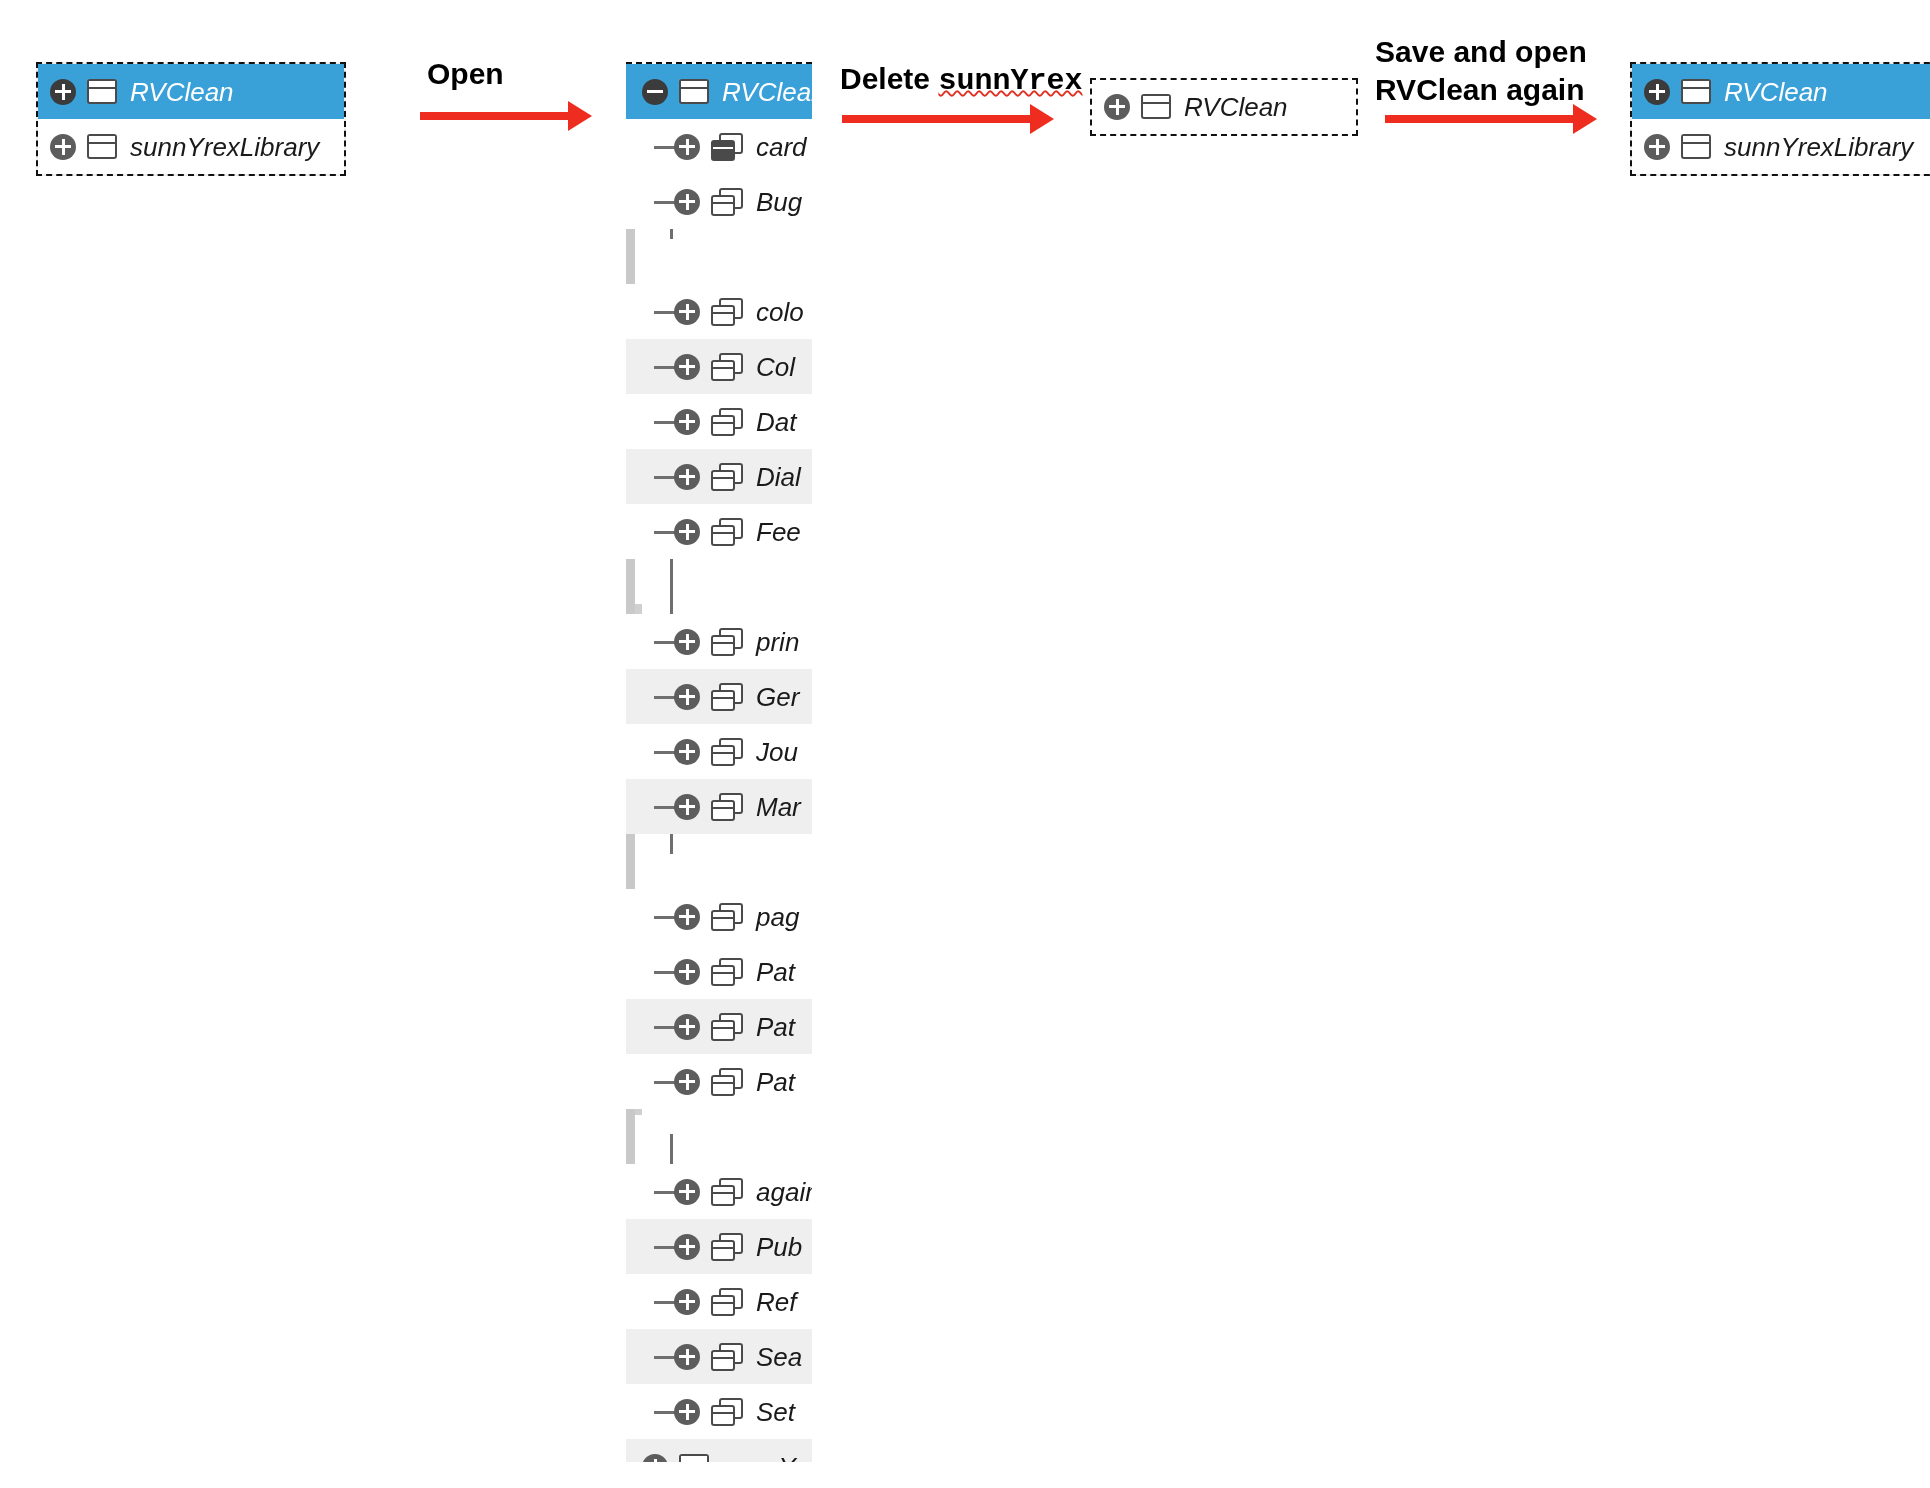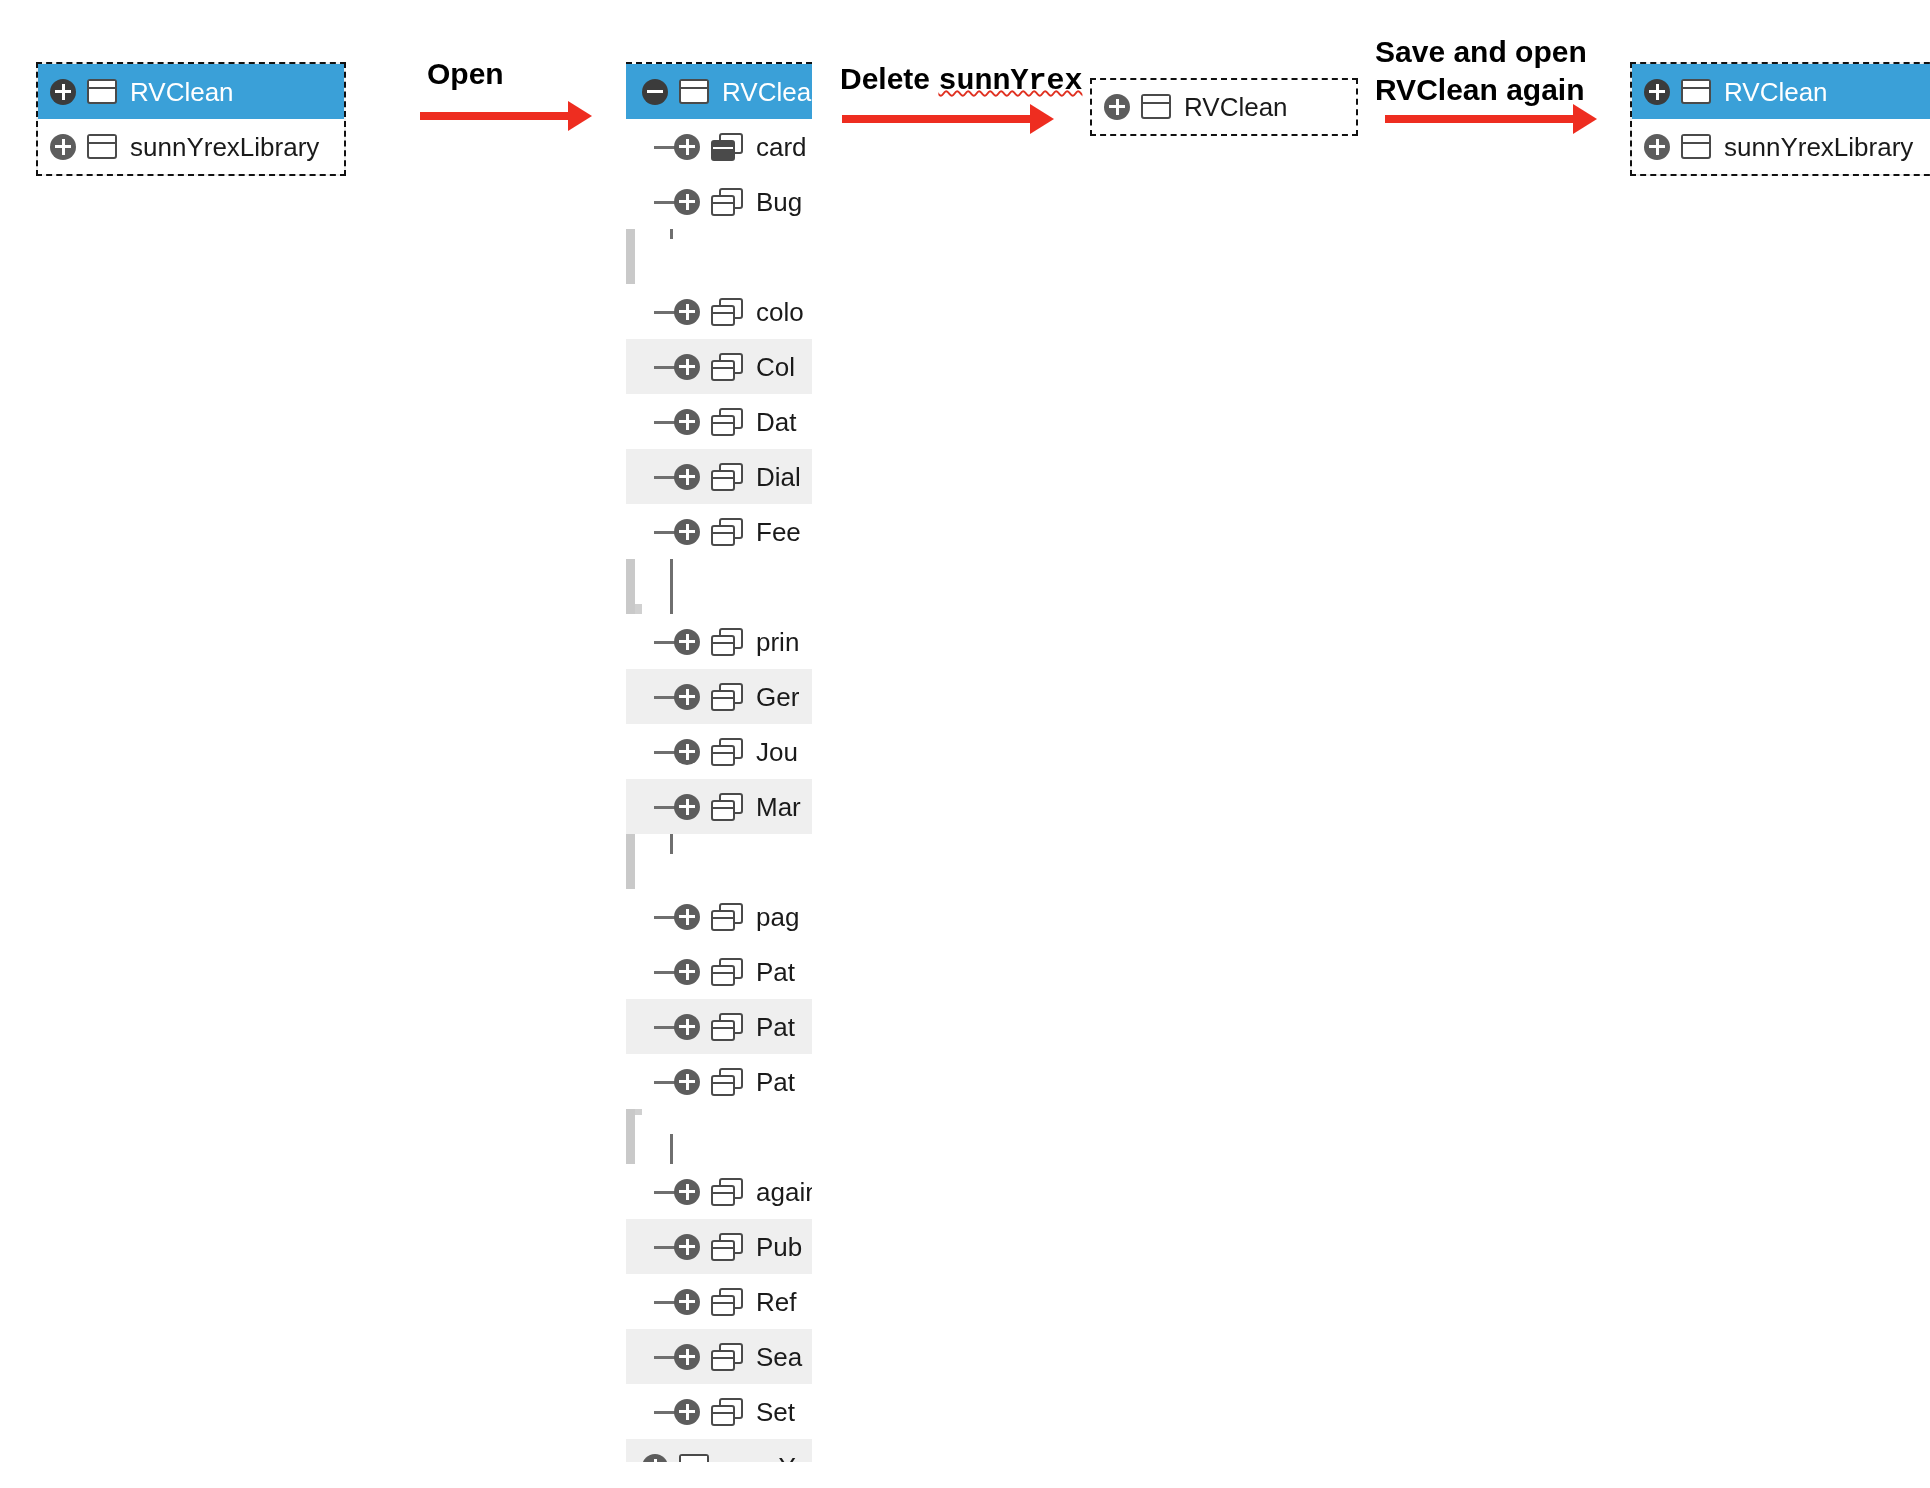--- a/index.html
+++ b/index.html
@@ -12,20 +12,21 @@
     height: 1488px;
     position: relative;
     font-family: "Liberation Sans", sans-serif;
     overflow: hidden;
   }
 
   
   .panel {
     position: absolute;
     box-sizing: border-box;
+    font-style: italic;
   }
   .tree-row {
     display: flex;
     align-items: center;
     box-sizing: border-box;
     height: 55px;
     font-size: 26px;
     color: #1a1a1a;
     white-space: nowrap;
   }

